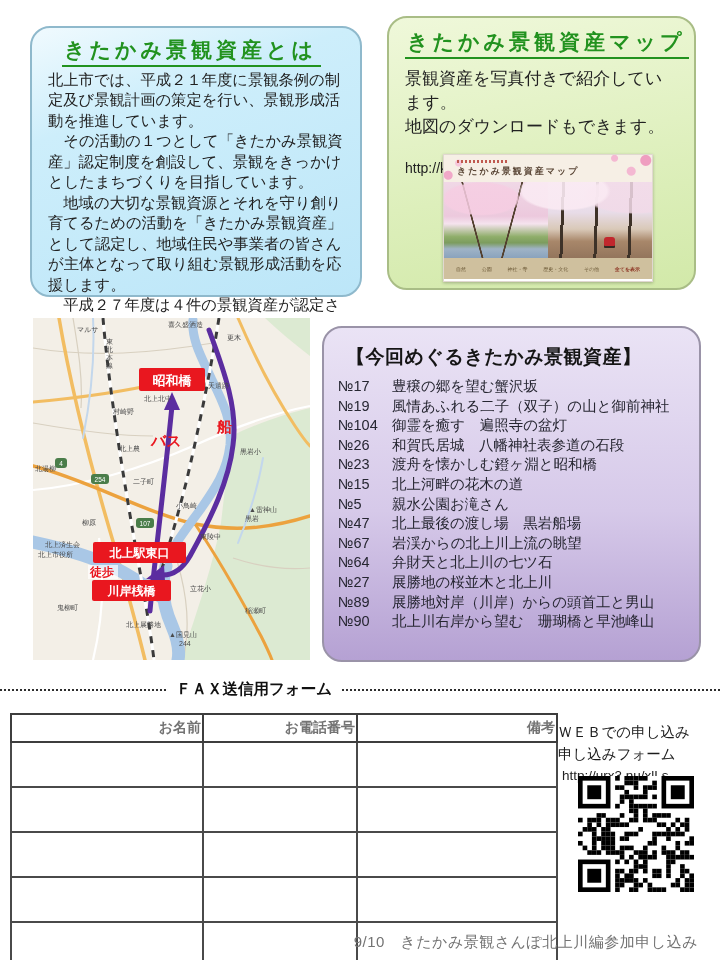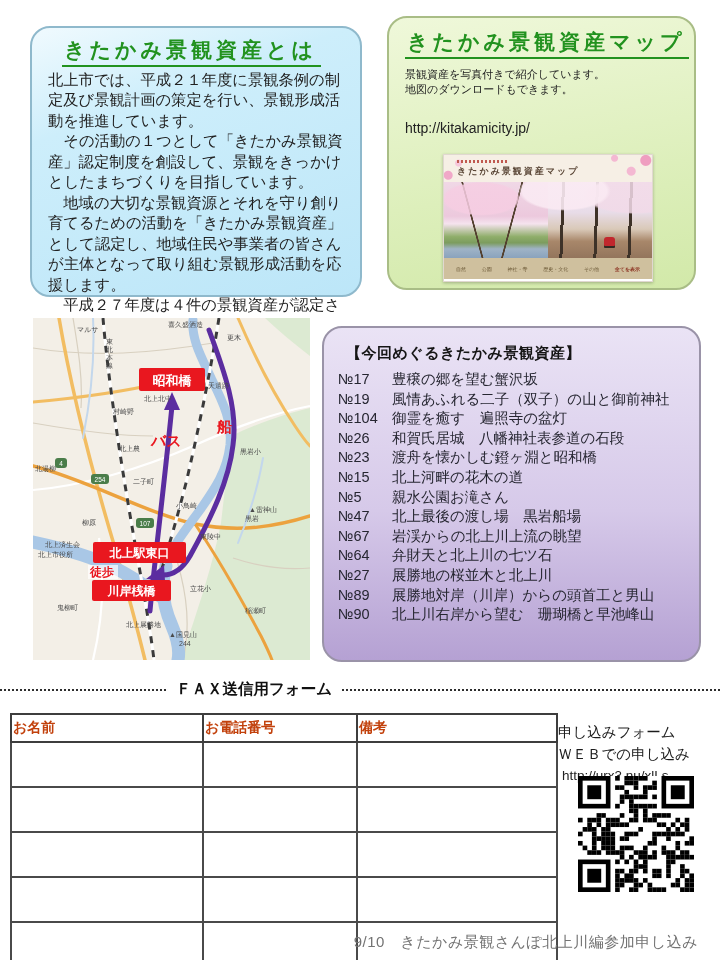--- a/index.html
+++ b/index.html
@@ -16,21 +16,21 @@
     border:2px solid #a9bd86;padding:10px 16px;}
   .assets-box{left:322px;top:326px;width:379px;height:336px;
     background:linear-gradient(#eae3f5 0%,#d6c9e9 55%,#b5a1d3 100%);
     border:2px solid #9a93a8;padding:14px 0 0 14px;}
 
   .green-title{display:inline-block;font-family:"DejaVu Serif","Liberation Serif",serif;
     font-weight:bold;color:#22921f;font-size:21px;letter-spacing:4px;
     border-bottom:2px solid #22921f;padding:0 4px 1px 2px;white-space:nowrap;}
   .about-box .green-title{margin-left:14px;}
   .body-text{font-size:15.3px;line-height:1.34;color:#222;white-space:pre-line;margin-top:3px;}
-  .mapinfo-body{font-size:11px;line-height:1.4;margin-top:8px;}
+  .mapinfo-body{font-size:17px;line-height:1.4;margin-top:8px;}
   .mapinfo-url{font-size:14px;margin-top:22px;color:#222;}
 
   
   .site{position:absolute;left:54px;top:136px;width:208px;height:126px;background:#fff;
     border:1px solid #e0d8d0;box-shadow:0 1px 3px rgba(0,0,0,.25);overflow:hidden;}
   .site-header{position:relative;height:27px;
     background:
       radial-gradient(circle at 97% 20%,#ef9ec0 0 5px,transparent 6px),
       radial-gradient(circle at 90% 60%,#f4b8d2 0 4px,transparent 5px),
       radial-gradient(circle at 82% 12%,#f4b8d2 0 3px,transparent 4px),
@@ -54,39 +54,39 @@
   .ph-canopy{position:absolute;inset:0;background:
       radial-gradient(ellipse 60px 26px at 18% 22%,rgba(246,205,226,.85) 0 60%,transparent 66%),
       radial-gradient(ellipse 70px 30px at 58% 12%,rgba(250,234,243,.9) 0 60%,transparent 66%),
       radial-gradient(ellipse 80px 28px at 92% 18%,rgba(242,218,232,.85) 0 60%,transparent 66%);}
   .site-nav{height:21px;background:#cfc09e;display:flex;align-items:center;
     justify-content:space-around;padding:0 4px;}
   .nav-item{font-size:5px;color:#6b5836;text-align:center;white-space:nowrap;}
   .nav-item:last-child{color:#8a2f1f;font-weight:bold;}
 
   
-  .assets-title{font-size:15px;font-weight:bold;color:#151515;margin:2px 0 7px 8px;letter-spacing:.5px;}
+  .assets-title{font-size:19px;font-weight:bold;color:#151515;margin:2px 0 7px 8px;letter-spacing:.5px;}
   .asset-row{display:flex;font-size:14.5px;line-height:19.6px;color:#262631;}
   .asset-no{width:54px;flex:0 0 54px;}
   .asset-name{white-space:pre;}
 
   
   .route-map{position:absolute;left:33px;top:318px;width:277px;height:342px;}
 
   
   .fax-divider{position:absolute;left:0;right:0;top:679px;display:flex;align-items:center;}
   .dots{border-top:2.5px dotted #2e2e2e;height:0;}
   .dots-left{width:166px;}
   .dots-right{flex:1;}
   .fax-title{font-size:15.5px;font-weight:bold;color:#111;margin:0 10px;white-space:nowrap;}
 
   
   .fax-table{position:absolute;left:10px;top:713px;border-collapse:collapse;}
   .fax-table th{border:2px solid #3d3d3d;height:24px;font-size:14px;font-weight:bold;
-    color:#c2410c;text-align:left;background:#fff;}
+    color:#737373;text-align:right;background:#fff;}
   .fax-table td{border:2px solid #4a4a4a;height:41px;background:#fff;}
   .col-name{width:188px;} .col-tel{width:150px;} .col-note{width:196px;}
 
   
   .web-block{position:absolute;left:558px;top:722px;font-size:14.5px;line-height:1.5;color:#1c1c1c;}
   .web-url{font-size:13.5px;padding-left:4px;color:#222;}
   .qr{position:absolute;left:578px;top:776px;width:116px;height:116px;}
 
   .footer-note{position:absolute;right:22px;top:933px;font-size:15px;color:#737373;letter-spacing:.5px;}
 </style>
@@ -313,22 +313,22 @@
         </tr>
         <tr>
           <td class="col-name"></td>
           <td class="col-tel"></td>
           <td class="col-note"></td>
         </tr>
       </tbody>
   </table>
 
   <div class="web-block">
+    <div>ＷＥＢでの申し込み</div>
     <div>申し込みフォーム</div>
-    <div>ＷＥＢでの申し込み</div>
     <div class="web-url">http://urx3.nu/xlLs</div>
   </div>
 
   <svg class="qr" id="qr" viewBox="0 0 115 115">
       <rect width="115" height="115" fill="#fff"></rect>
       <rect x="36.8" y="0.0" width="4.6" height="4.6" fill="#000"></rect>
       <rect x="46.0" y="0.0" width="4.6" height="4.6" fill="#000"></rect>
       <rect x="50.6" y="0.0" width="4.6" height="4.6" fill="#000"></rect>
       <rect x="55.2" y="0.0" width="4.6" height="4.6" fill="#000"></rect>
       <rect x="59.8" y="0.0" width="4.6" height="4.6" fill="#000"></rect>

